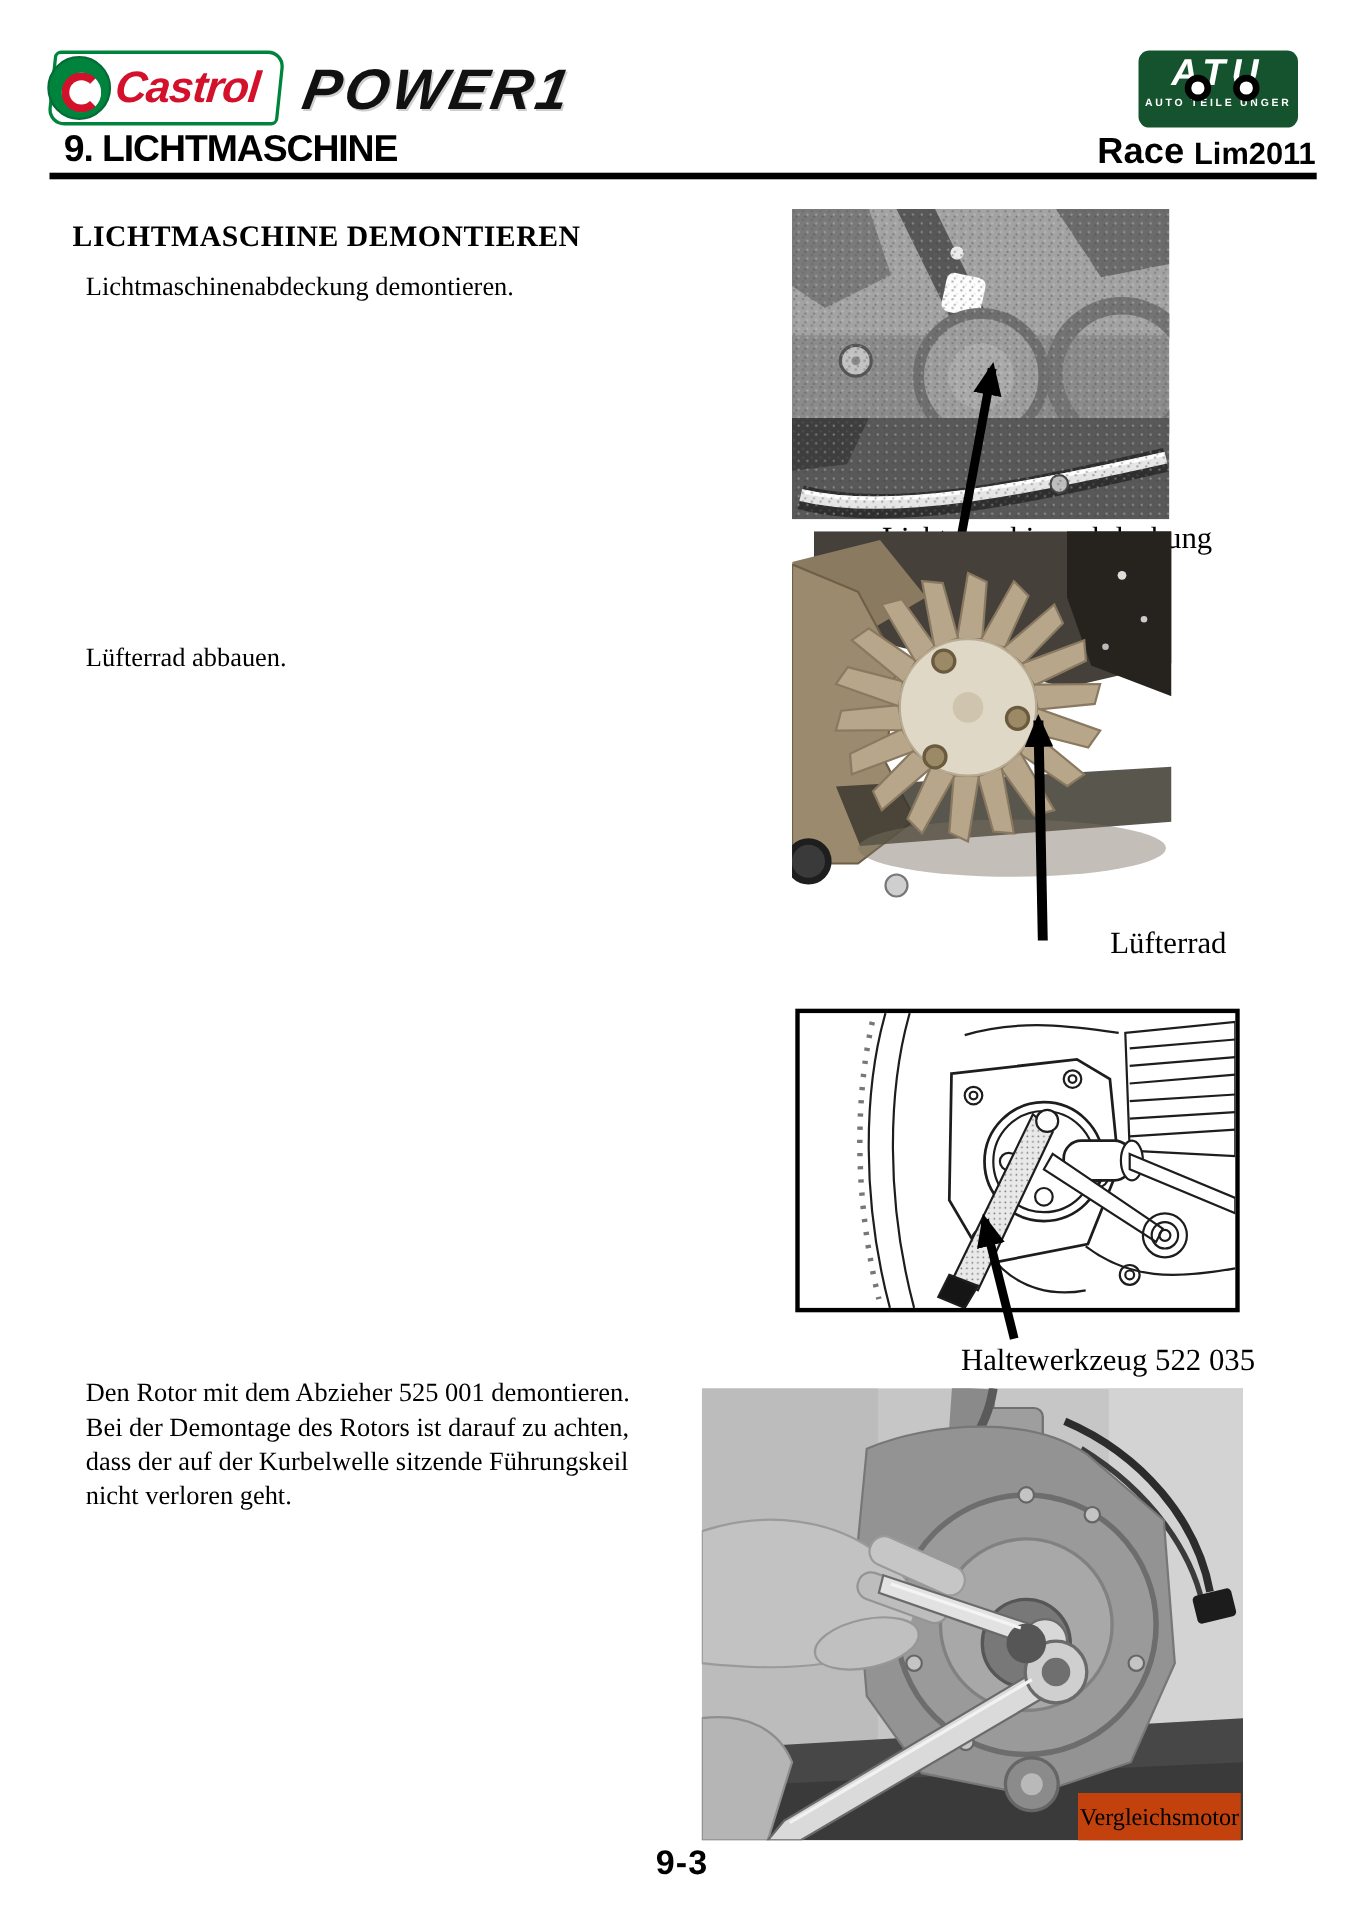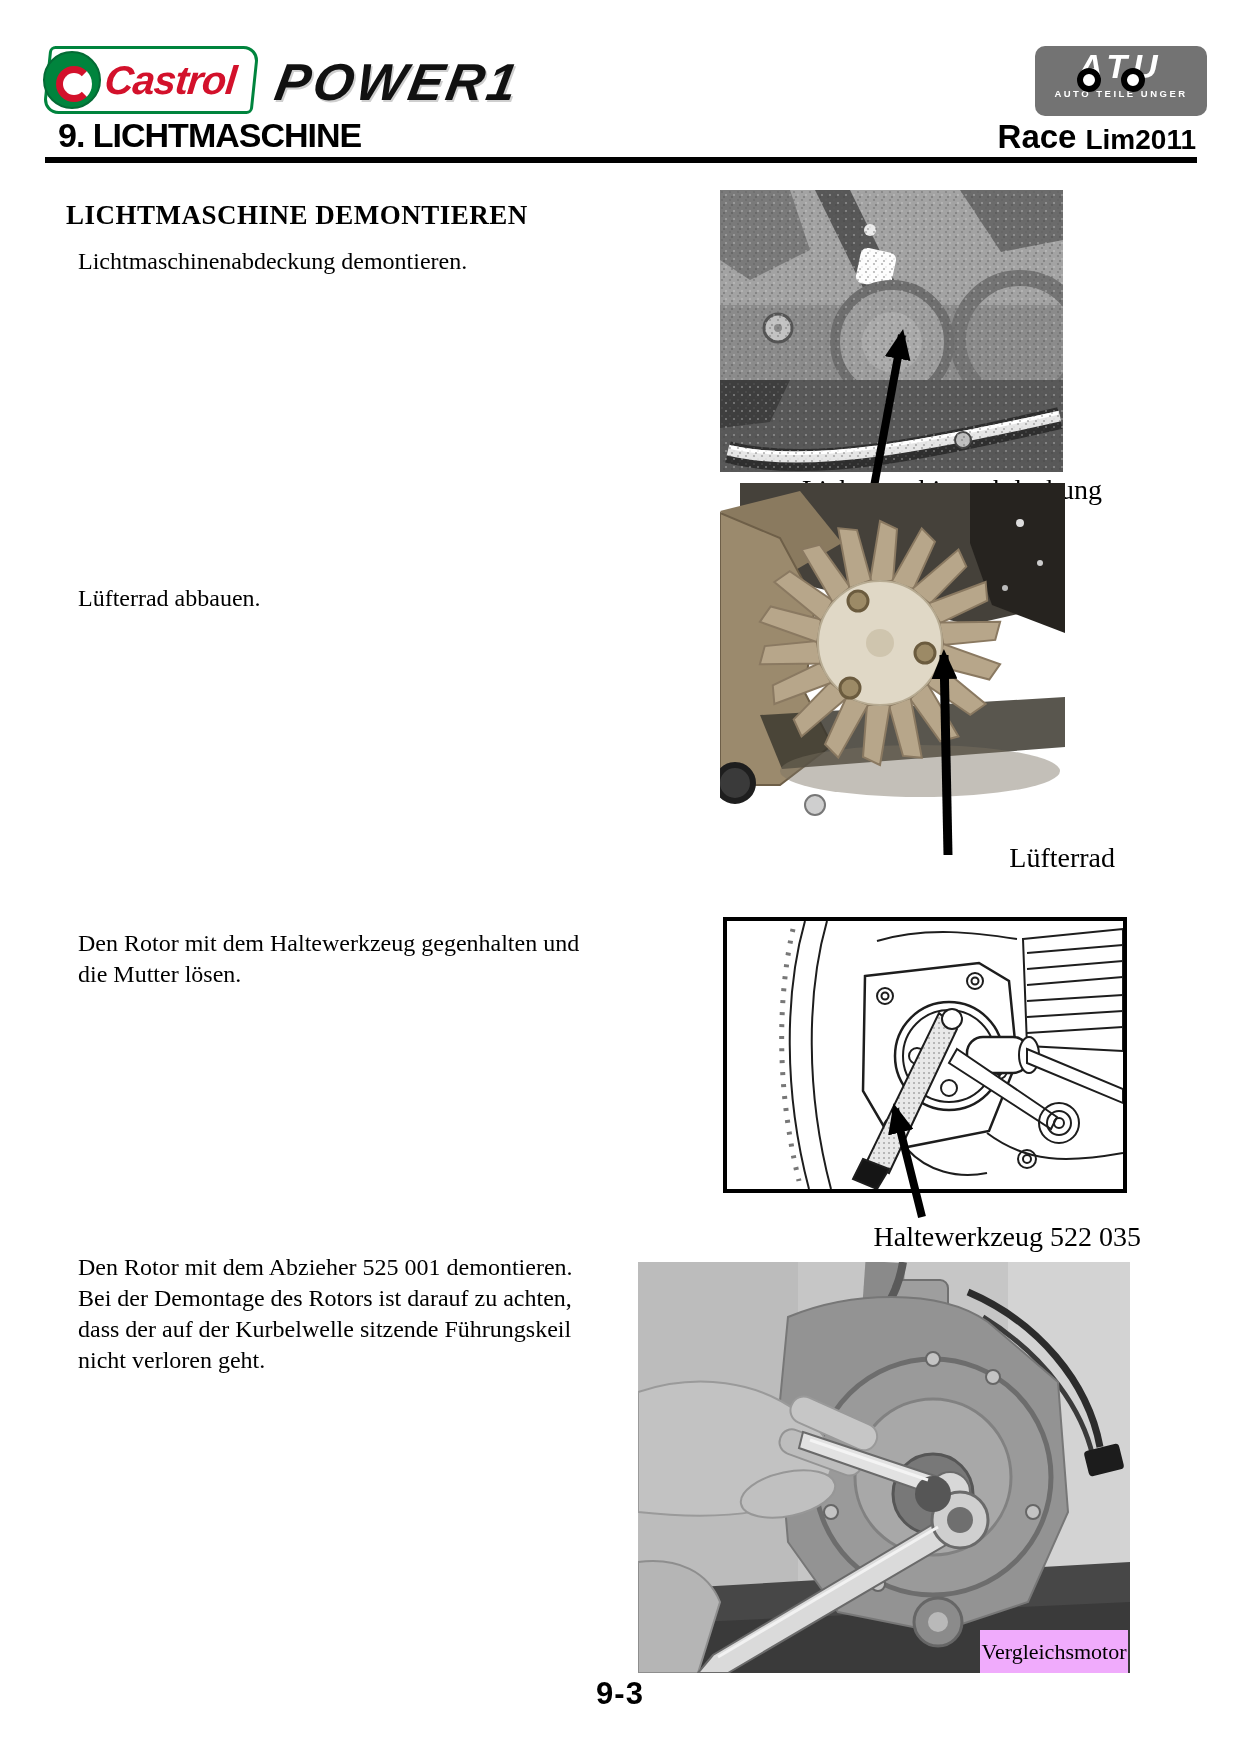--- a/index.html
+++ b/index.html
@@ -26,22 +26,22 @@
     margin-left:56px;font-family:"Liberation Sans",sans-serif;
     font-size:40px;font-weight:bold;font-style:italic;color:#d3112b;letter-spacing:-1px;
   }
   .power1{
     position:absolute;left:276px;top:52px;
     font-family:"Liberation Sans",sans-serif;font-size:52px;font-weight:800;font-style:italic;
     color:#111;letter-spacing:3px;transform:skewX(-10deg);
     text-shadow:2px 2px 0 #cfcfcf;
   }
   .atu-box{
-    position:absolute;left:1035px;top:46px;width:172px;height:70px;
-    background:#737373;border-radius:10px;text-align:center;
+    position:absolute;left:1035px;top:46px;width:145px;height:70px;
+    background:#14532d;border-radius:10px;text-align:center;
     font-family:"Liberation Sans",sans-serif;color:#fff;
   }
   .atu-letters{font-size:34px;font-weight:900;font-style:italic;letter-spacing:6px;line-height:40px;display:block;}
   .atu-wheel{position:absolute;width:12px;height:12px;background:#fff;border:6px solid #000;border-radius:50%;top:22px;}
   .atu-wheel.w1{left:42px;} .atu-wheel.w2{left:86px;}
   .atu-tagline{display:block;font-size:9.5px;font-weight:bold;letter-spacing:2.5px;margin-top:2px;}
   .title-row-left{
     position:absolute;left:58px;top:116px;
     font-family:"Liberation Sans",sans-serif;font-size:34px;font-weight:bold;letter-spacing:-1px;
   }
@@ -68,21 +68,21 @@
   #fig1{left:720px;top:190px;width:343px;height:282px;}
   #fig2{left:720px;top:483px;width:345px;height:340px;}
   #fig3{left:723px;top:917px;width:396px;height:268px;border:4px solid #000;background:#fff;}
   #fig4{left:638px;top:1262px;width:492px;height:411px;}
   .arrow-overlay{position:absolute;pointer-events:none;}
   #arrow1{left:720px;top:190px;}
   #arrow2{left:720px;top:483px;}
   #arrow3{left:723px;top:917px;}
   .photo-label{
     position:absolute;left:980px;top:1630px;width:148px;height:43px;
-    background:#f0abfc;display:flex;align-items:center;justify-content:center;
+    background:#c2410c;display:flex;align-items:center;justify-content:center;
     font-size:22px;
   }
   .page-number{
     position:absolute;left:0;top:1676px;width:1240px;text-align:center;
     font-family:"Liberation Sans",sans-serif;font-size:31px;font-weight:bold;letter-spacing:1px;
   }
 </style>
 </head>
 <body>
 
@@ -105,21 +105,20 @@
   <div class="title-row-left">9. LICHTMASCHINE</div>
   <div class="title-row-right">
     <span class="model-name">Race</span>
     <span class="model-code">Lim2011</span>
   </div>
   <div class="header-rule"></div>
 
   <div class="section-heading">LICHTMASCHINE DEMONTIEREN</div>
   <div class="step-text" id="p1">Lichtmaschinenabdeckung demontieren.</div>
   <div class="step-text" id="p2">Lüfterrad abbauen.</div>
-  <div class="step-text" id="p3">Den Rotor mit dem Haltewerkzeug gegenhalten und die Mutter lösen.</div>
   <div class="step-text" id="p4">Den Rotor mit dem Abzieher 525 001 demontieren. Bei der Demontage des Rotors ist darauf zu achten, dass der auf der Kurbelwelle sitzende Führungskeil nicht verloren geht.</div>
 
   <div class="fig" id="fig1">
     <svg width="343" height="282" viewBox="0 0 343 282">
       <defs>
         <pattern id="n1" width="8" height="8" patternUnits="userSpaceOnUse">
           <circle cx="2" cy="2" r="1.1" fill="#5d5d5d"></circle>
           <circle cx="6" cy="5" r="1" fill="#d6d6d6"></circle>
           <circle cx="4" cy="7" r="0.9" fill="#3f3f3f"></circle>
         </pattern>

